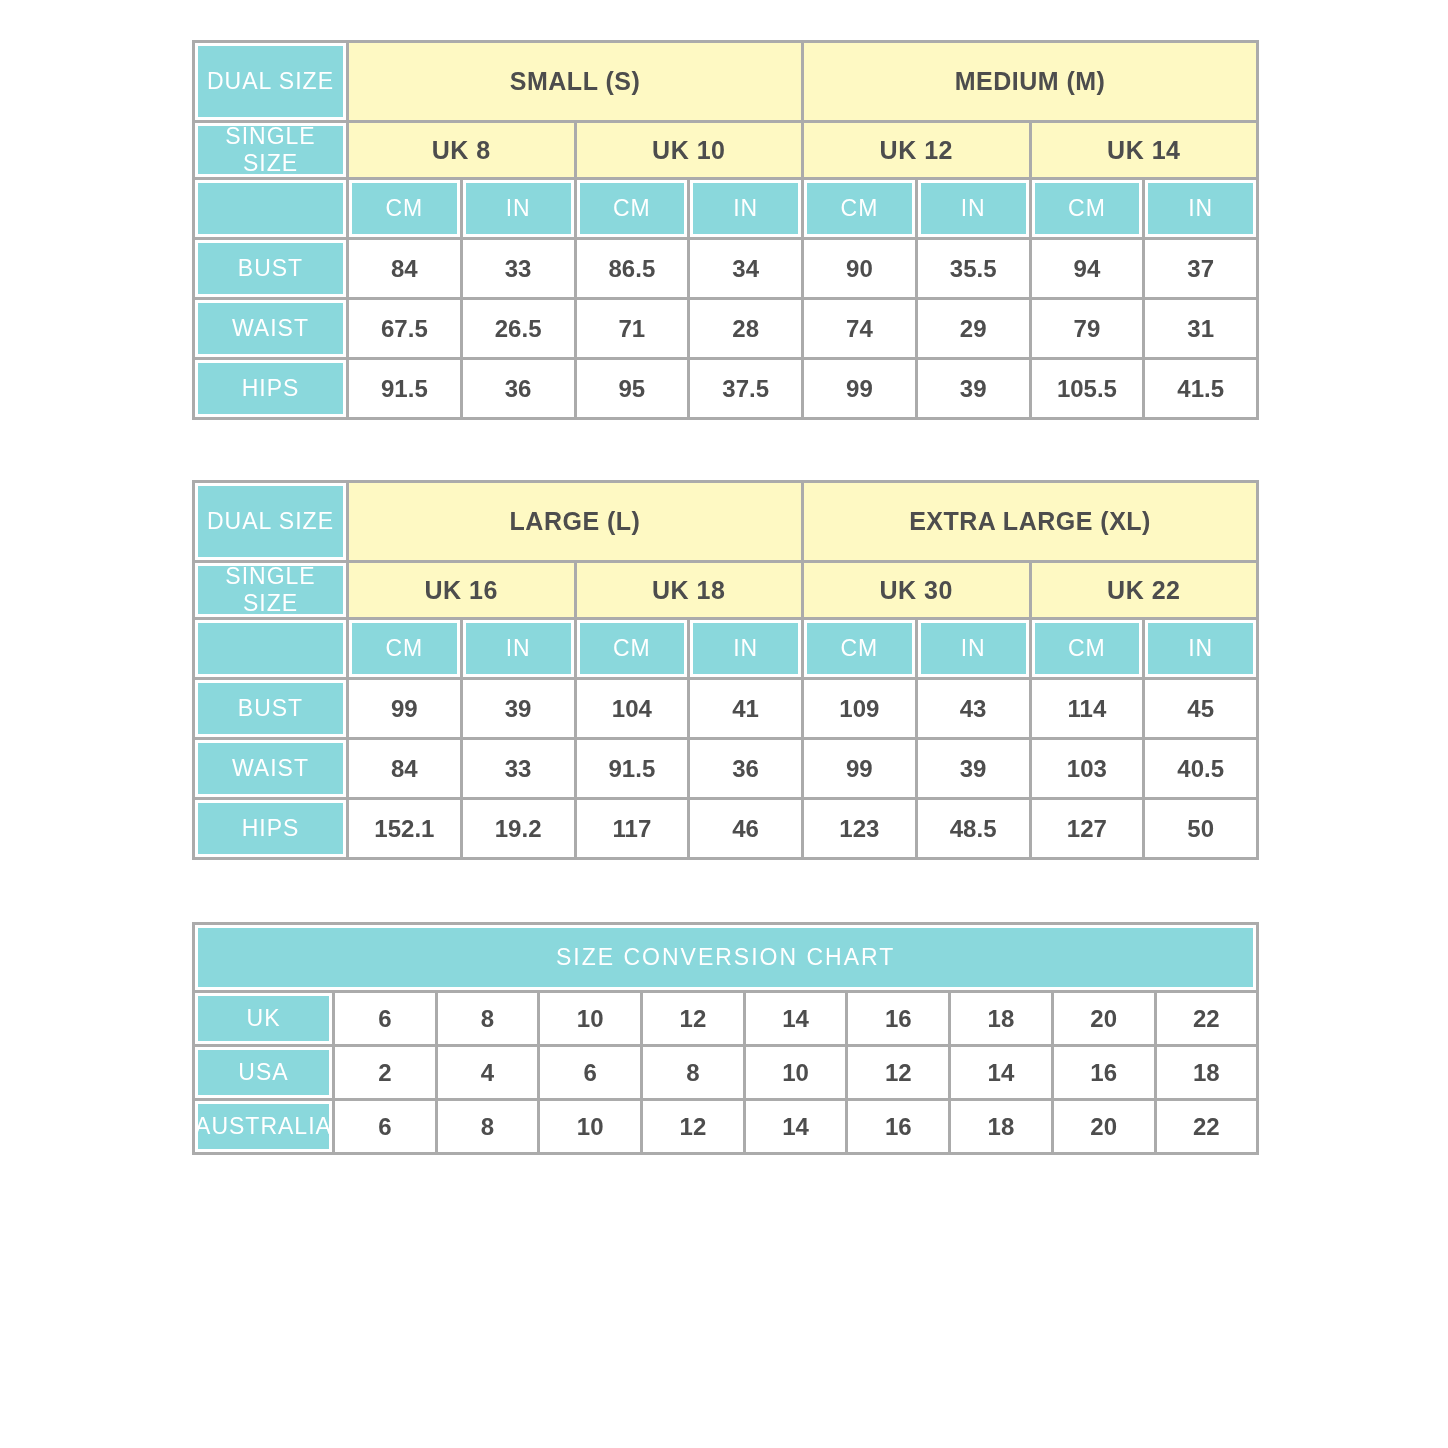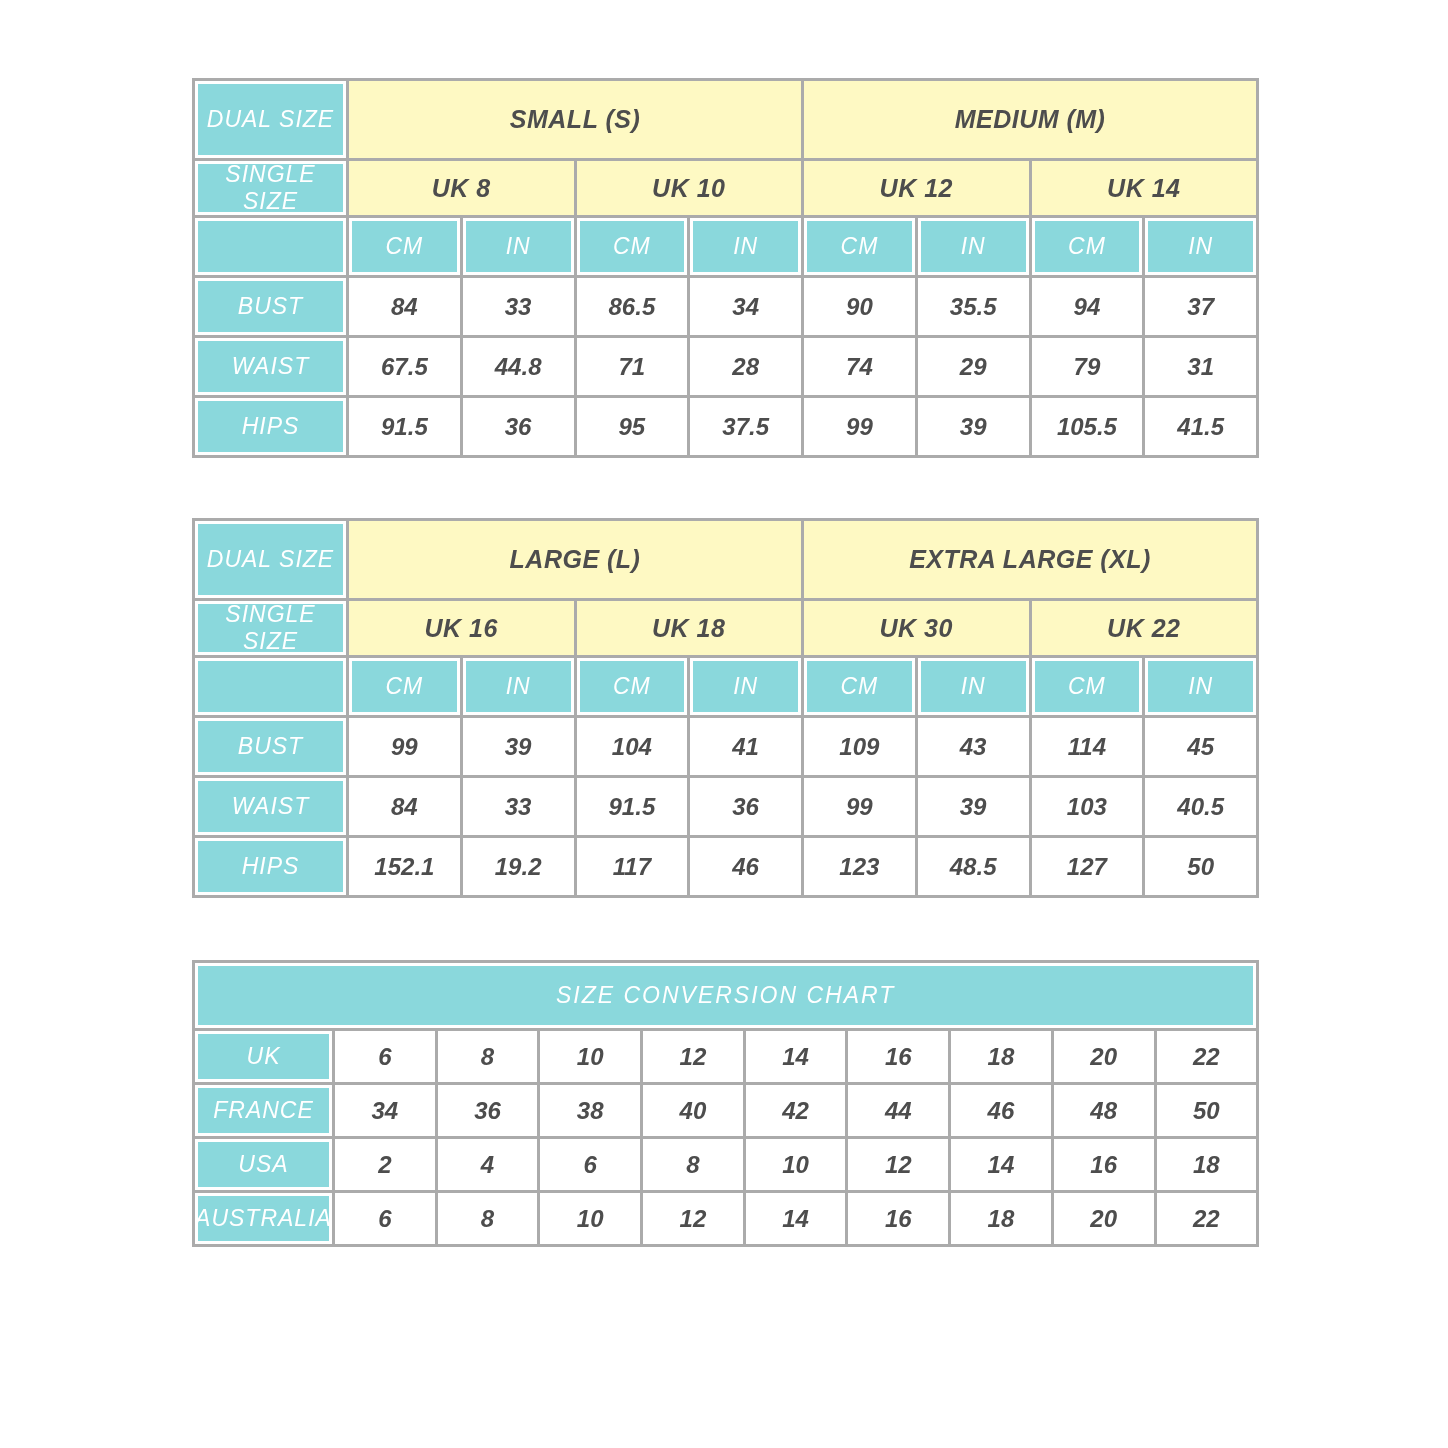--- a/index.html
+++ b/index.html
@@ -14,22 +14,21 @@
     background: #FFFFFF;
   }
   body {
     width: 1448px;
     height: 1448px;
     font-family: "Liberation Sans", sans-serif;
   }
   .page {
     width: 1064px;
     margin: 0 auto;
-    padding-top: 78px;
-    font-style: italic;
+    padding-top: 40px;
   }
   table {
     border-collapse: collapse;
     table-layout: fixed;
     width: 1064px;
   }
   .measure-table + .measure-table { margin-top: 60px; }
   .conversion-table { margin-top: 62px; }
   td {
     border: 3px solid var(--border);
@@ -117,21 +116,21 @@
           <td class="value">86.5</td>
           <td class="value">34</td>
           <td class="value">90</td>
           <td class="value">35.5</td>
           <td class="value">94</td>
           <td class="value">37</td>
         </tr>
         <tr class="row-data">
           <td class="teal">WAIST</td>
           <td class="value">67.5</td>
-          <td class="value">44.8</td>
+          <td class="value">26.5</td>
           <td class="value">71</td>
           <td class="value">28</td>
           <td class="value">74</td>
           <td class="value">29</td>
           <td class="value">79</td>
           <td class="value">31</td>
         </tr>
         <tr class="row-data">
           <td class="teal">HIPS</td>
           <td class="value">91.5</td>
@@ -226,32 +225,20 @@
           <td class="value">8</td>
           <td class="value">10</td>
           <td class="value">12</td>
           <td class="value">14</td>
           <td class="value">16</td>
           <td class="value">18</td>
           <td class="value">20</td>
           <td class="value">22</td>
         </tr>
         <tr class="row-data">
-          <td class="teal">FRANCE</td>
-          <td class="value">34</td>
-          <td class="value">36</td>
-          <td class="value">38</td>
-          <td class="value">40</td>
-          <td class="value">42</td>
-          <td class="value">44</td>
-          <td class="value">46</td>
-          <td class="value">48</td>
-          <td class="value">50</td>
-        </tr>
-        <tr class="row-data">
           <td class="teal">USA</td>
           <td class="value">2</td>
           <td class="value">4</td>
           <td class="value">6</td>
           <td class="value">8</td>
           <td class="value">10</td>
           <td class="value">12</td>
           <td class="value">14</td>
           <td class="value">16</td>
           <td class="value">18</td>

